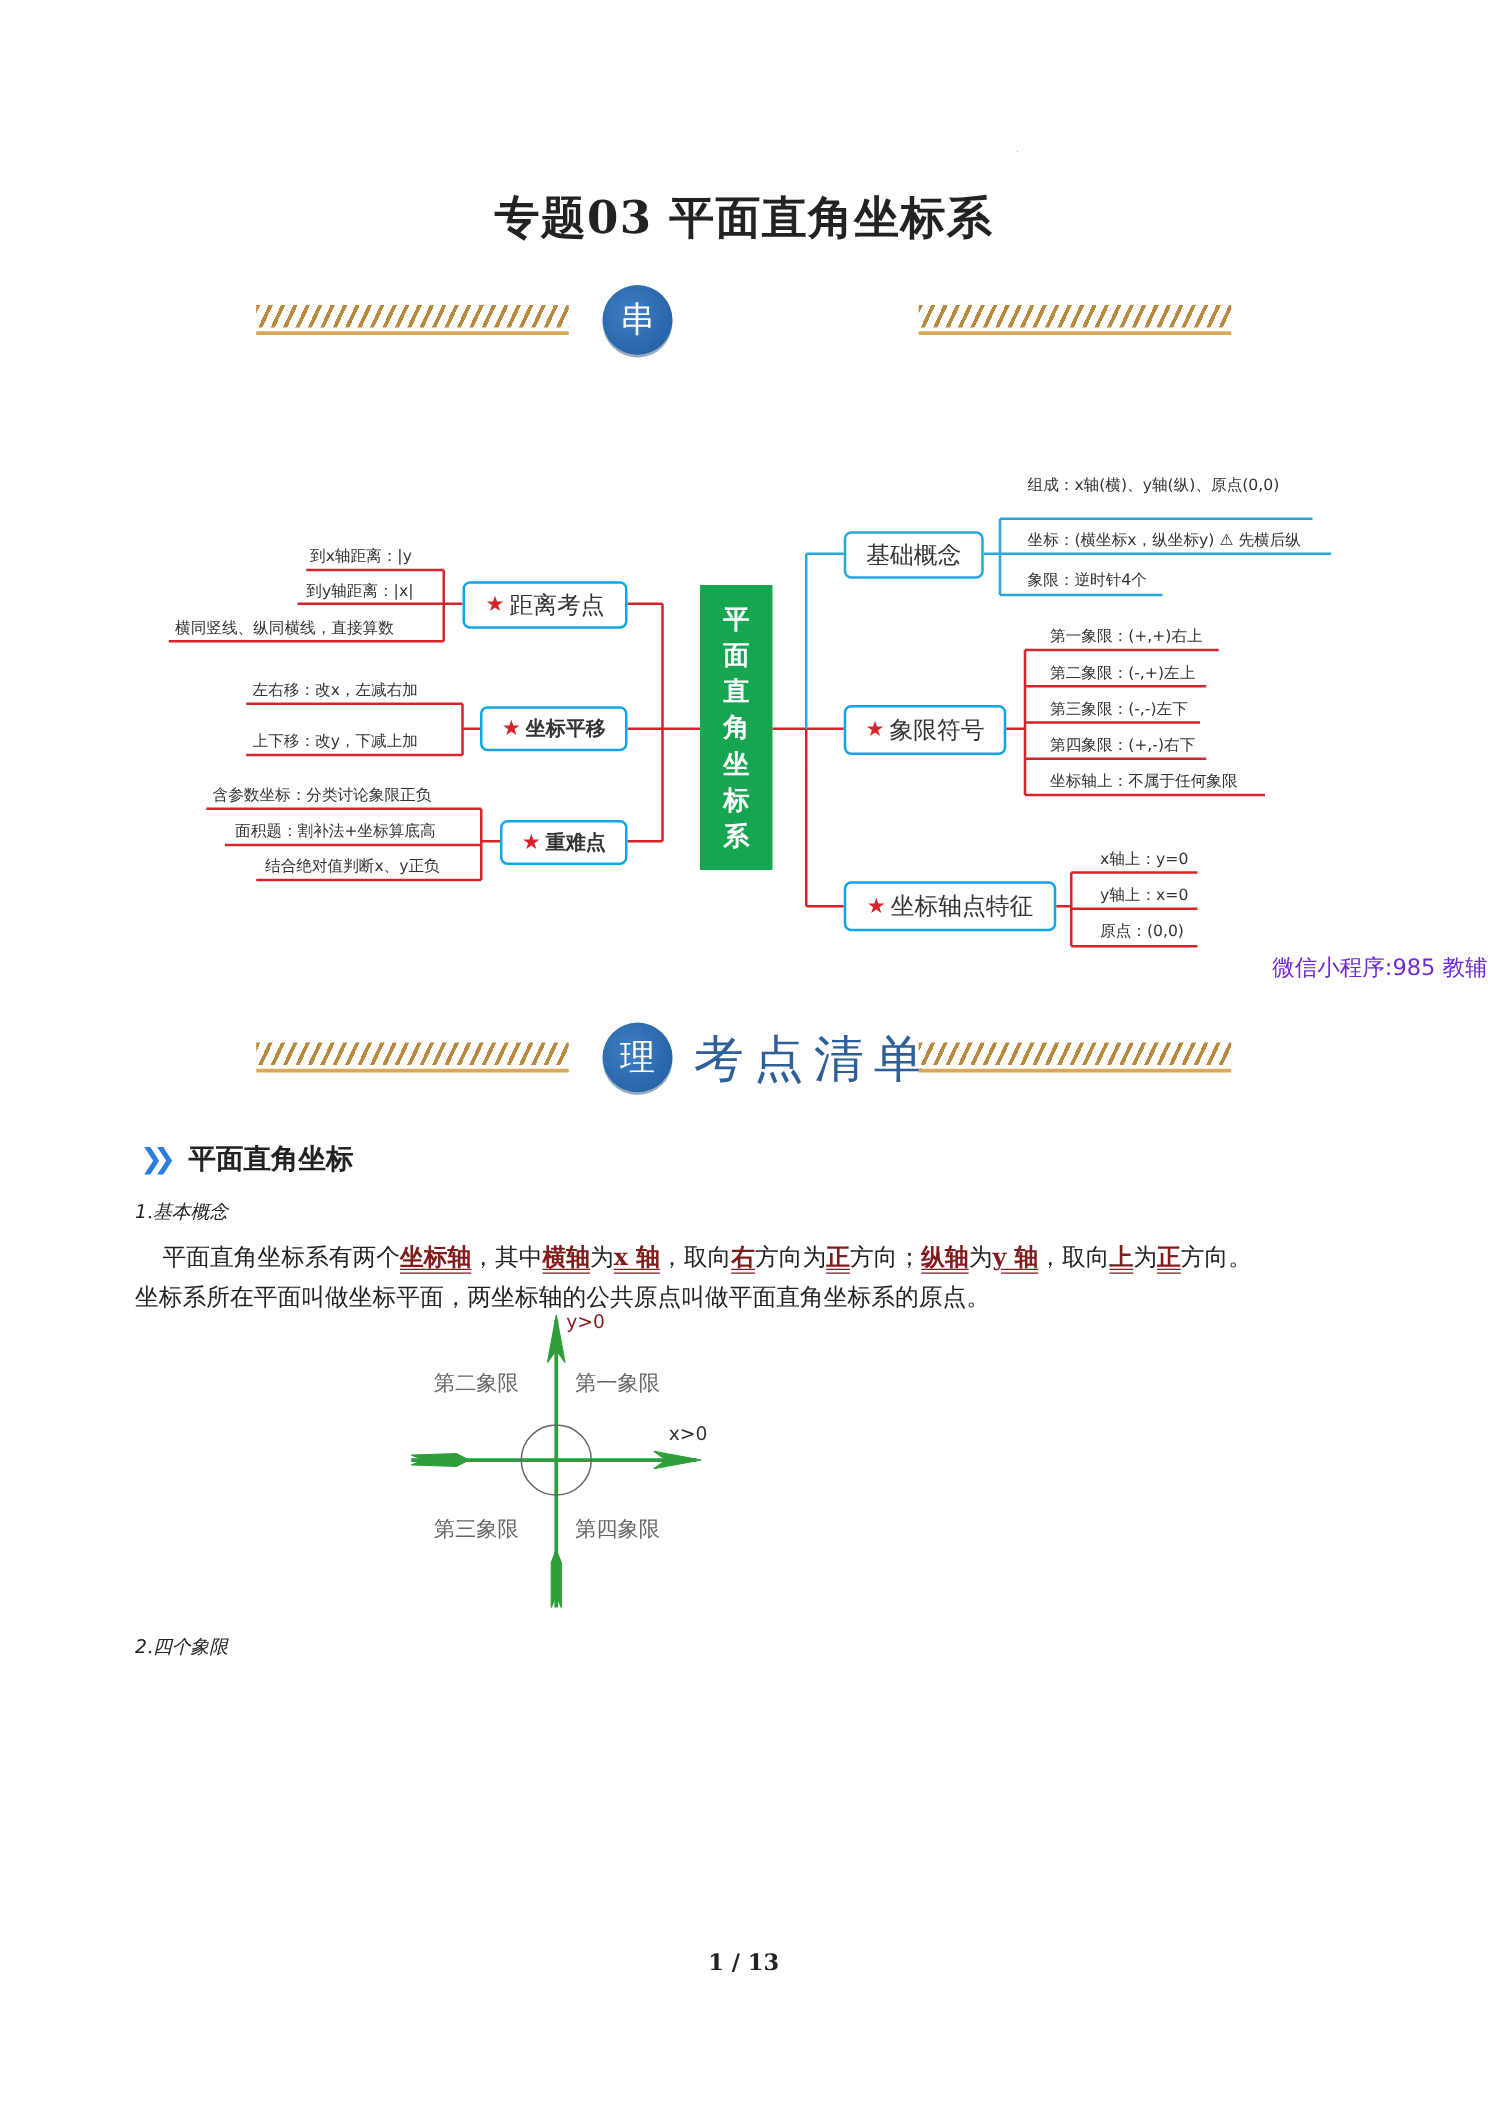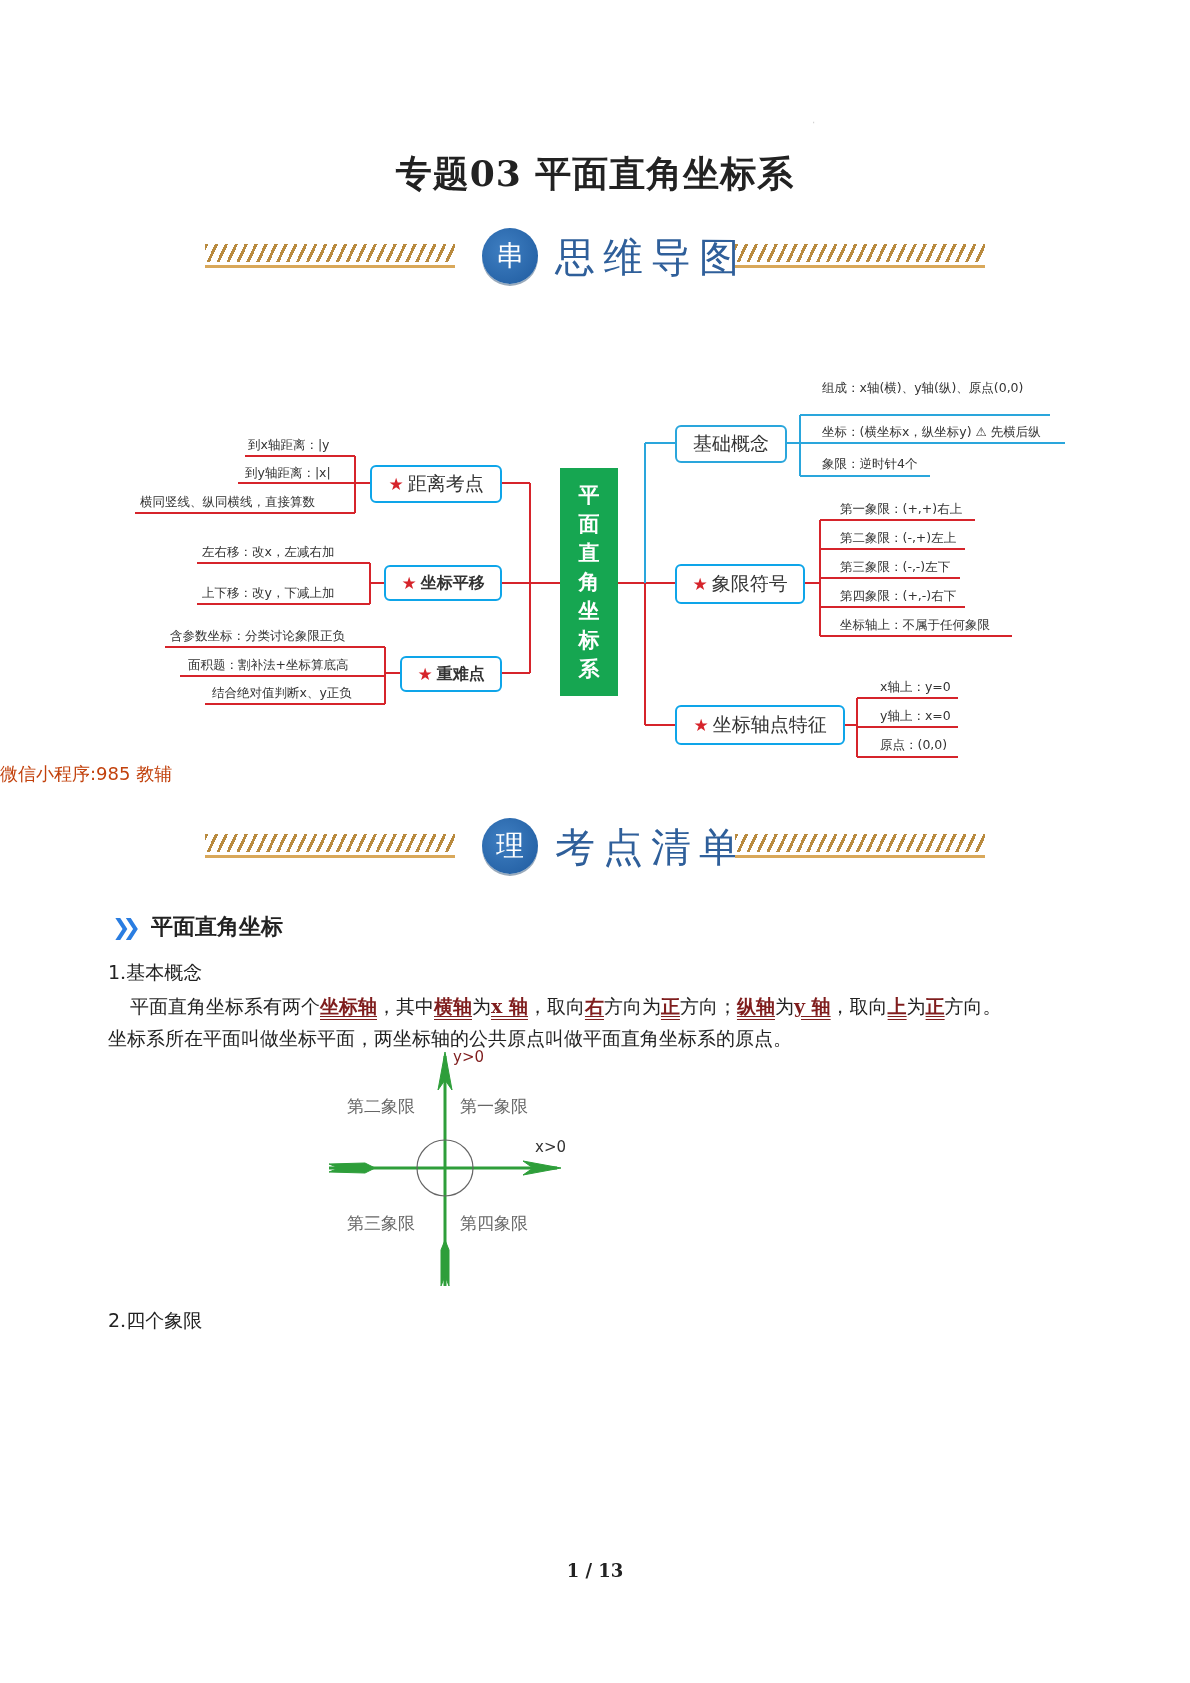--- a/index.html
+++ b/index.html
@@ -24,42 +24,41 @@
   .mm { left: 0; top: 370px; width: 1190px; height: 420px; font-family: "DejaVu Sans", sans-serif; }
   .mm svg { position: absolute; left: 0; top: 0; }
   .center { position: absolute; left: 560px; top: 98px; width: 58px; height: 228px; background: #16a651;
             color: #fff; font-weight: bold; font-size: 21px; display: flex; flex-direction: column;
             align-items: center; justify-content: space-evenly; padding: 12px 0; }
   .node { position: absolute; border: 2px solid #0ea5e9; border-radius: 6px; background: #fff;
           display: flex; align-items: center; justify-content: center; font-size: 19px; color: #333; }
   .node.blue { border-color: #2aa6dc; }
   .star { color: #d6242b; margin-right: 4px; font-size: 17px; }
   .leaf { position: absolute; font-size: 12.5px; color: #333; white-space: nowrap; }
-  .wm { left: 0; width: 1190px; top: 762px; text-align: left; font-size: 18px; color: #c2410c; font-family: "DejaVu Sans", sans-serif; }
+  .wm { left: 0; width: 1190px; top: 762px; text-align: right; font-size: 18px; color: #6d28d9; font-family: "DejaVu Sans", sans-serif; }
   
   .sec-head { left: 112px; top: 912px; font-size: 22px; font-weight: bold; font-family: "DejaVu Sans", sans-serif; display: flex; align-items: center; }
   .chev { color: #2a7de1; font-size: 22px; letter-spacing: -8px; margin-right: 18px; font-weight: bold; }
-  .sub { font-size: 19px; }
+  .sub { font-size: 15px; font-style: italic; }
   .sub .n { font-family: "DejaVu Sans", sans-serif; }
   .para { font-size: 19px; line-height: 32px; }
   .hl { color: #7f1d1d; font-weight: bold; text-decoration: underline double; text-underline-offset: 3px; }
   .axis-fig { left: 325px; top: 1050px; width: 260px; height: 240px; }
   .qlabel { position: absolute; font-size: 17px; color: #666; }
   .pagenum { left: 0; width: 1190px; top: 1560px; text-align: center; font-size: 18px; font-weight: bold; font-family: "DejaVu Serif", serif; }
 </style>
 </head>
 <body>
 
 <div class="abs tick">'</div>
 <div class="abs title">专题03  平面直角坐标系</div>
 
 <div class="abs banner" style="top:220px">
   <div class="stripe left"></div>
   <div class="badge">串</div>
-  <div class="banner-text">思维导图</div>
   <div class="stripe right"></div>
 </div>
 
 <div class="abs mm">
   <svg width="1190" height="420">
     <g stroke="#d6242b" stroke-width="2" fill="none">
 
       <line x1="530" y1="213" x2="560" y2="213"></line>
       <line x1="530" y1="113" x2="530" y2="303"></line>
       <line x1="502" y1="113" x2="530" y2="113"></line>

